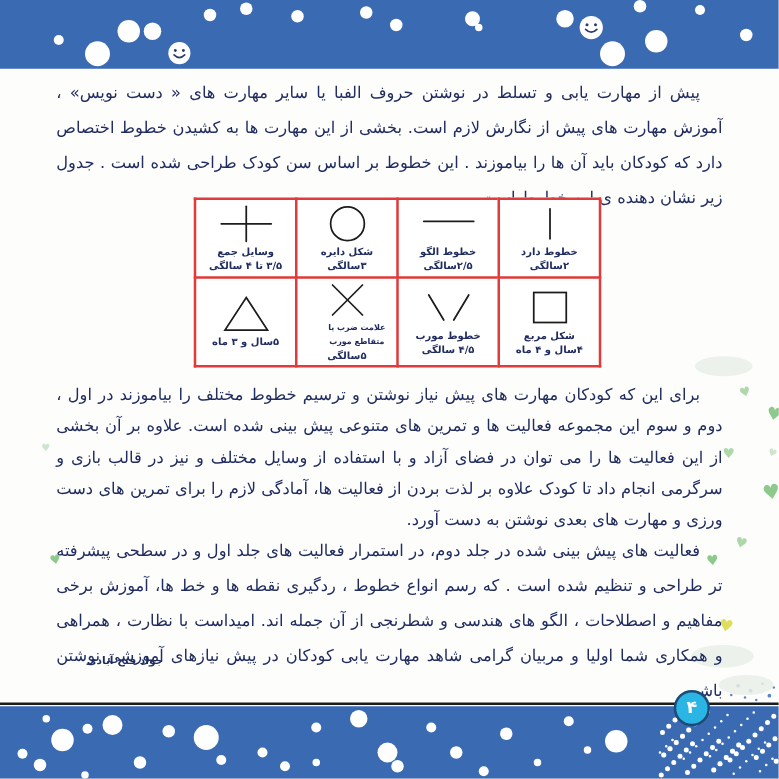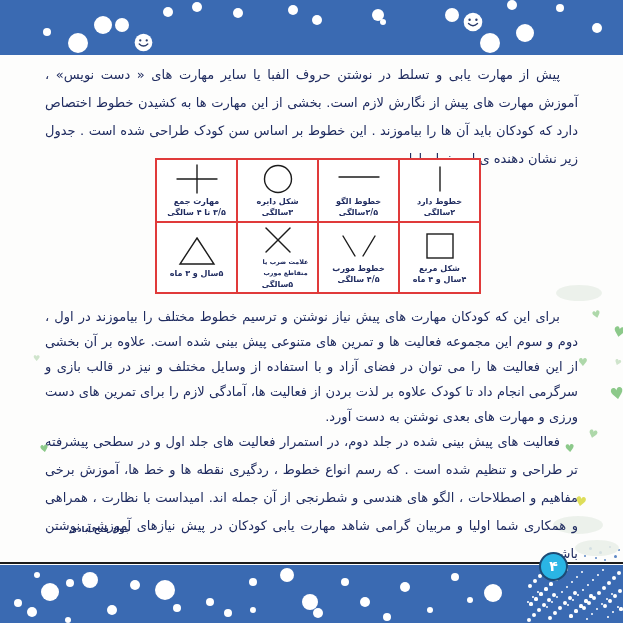--- a/index.html
+++ b/index.html
@@ -224,21 +224,21 @@
           <div class="cl">شکل دایره</div>
           <div class="cl">۳سالگی</div>
         </td>
         <td>
           <div class="sym">
             <svg width="46" height="32">
                   <line x1="23" y1="2" x2="23" y2="30"></line>
                   <line x1="3" y1="16" x2="43" y2="16"></line>
                 </svg>
           </div>
-          <div class="cl">مهارت جمع</div>
+          <div class="cl">وسایل جمع</div>
           <div class="cl">۳/۵ تا ۴ سالگی</div>
         </td>
       </tr>
       <tr>
         <td>
           <div class="sym">
             <svg width="32" height="30">
                   <rect x="3" y="3" width="26" height="24"></rect>
                 </svg>
           </div>

